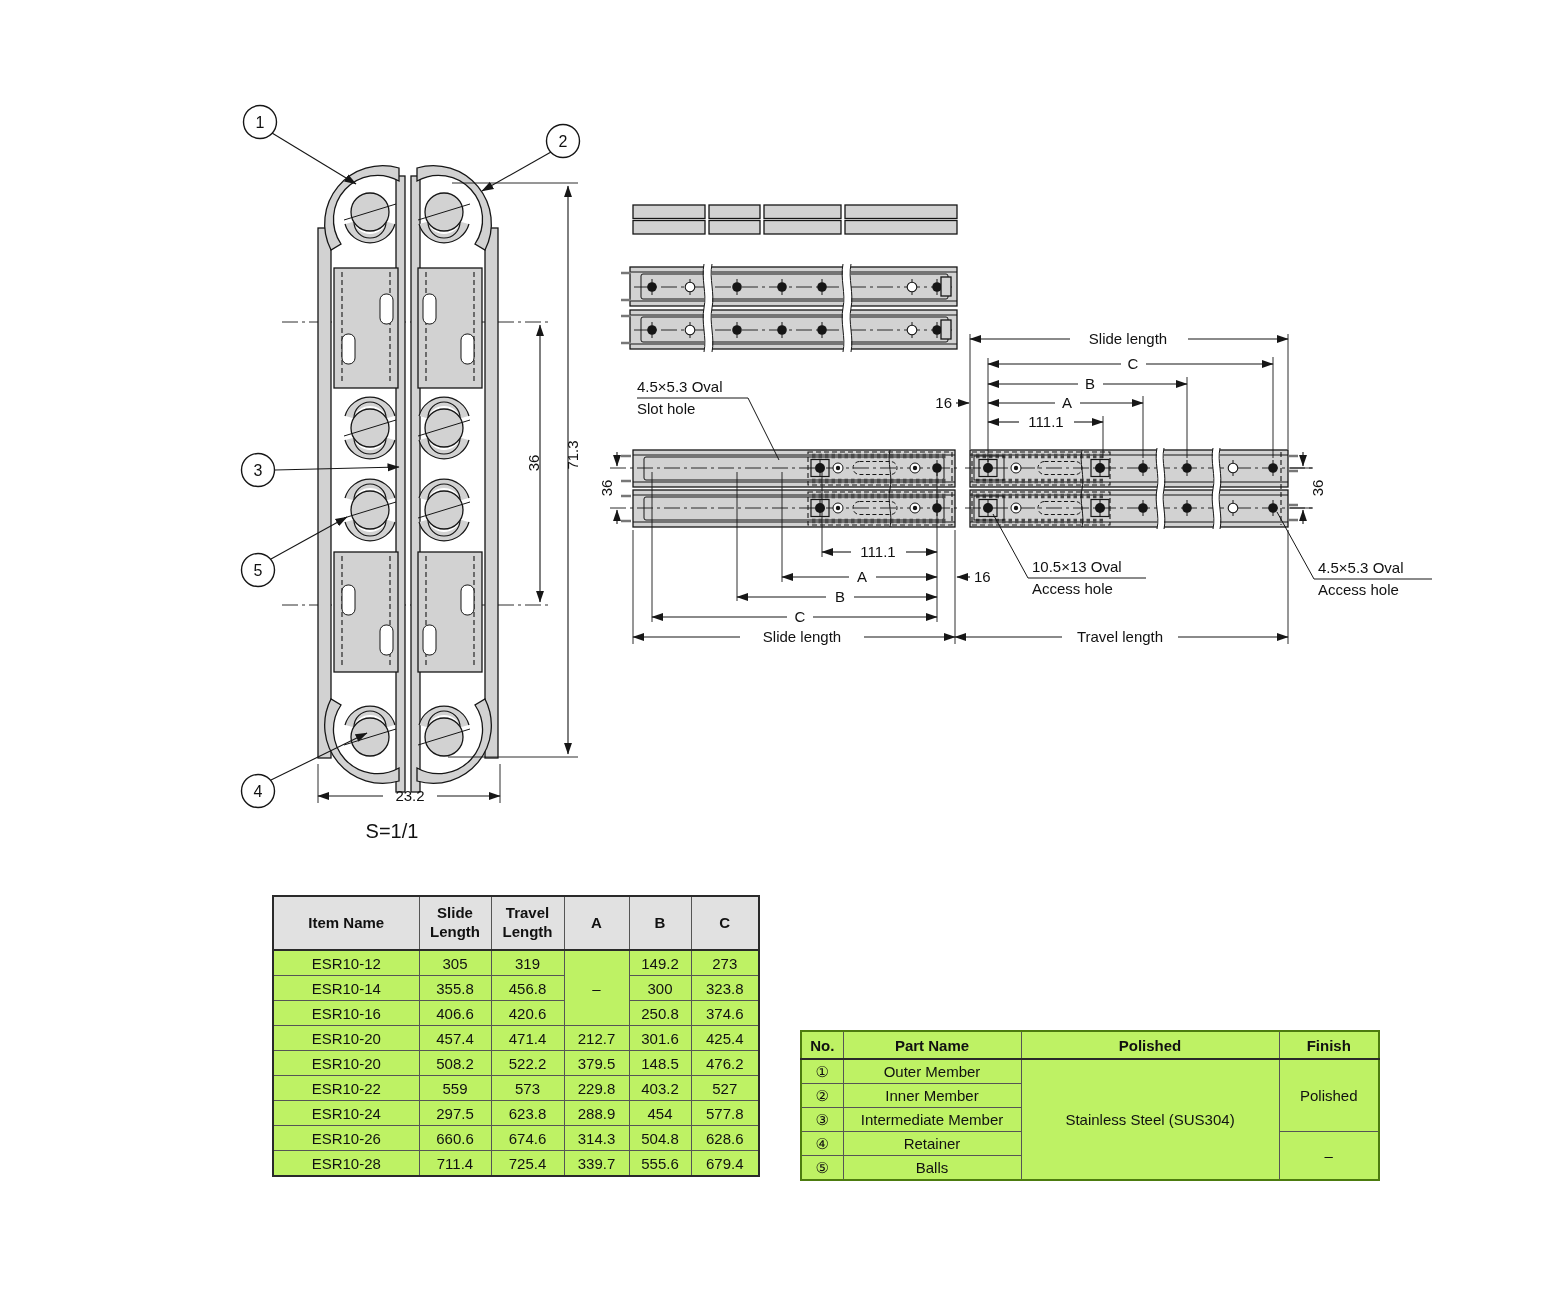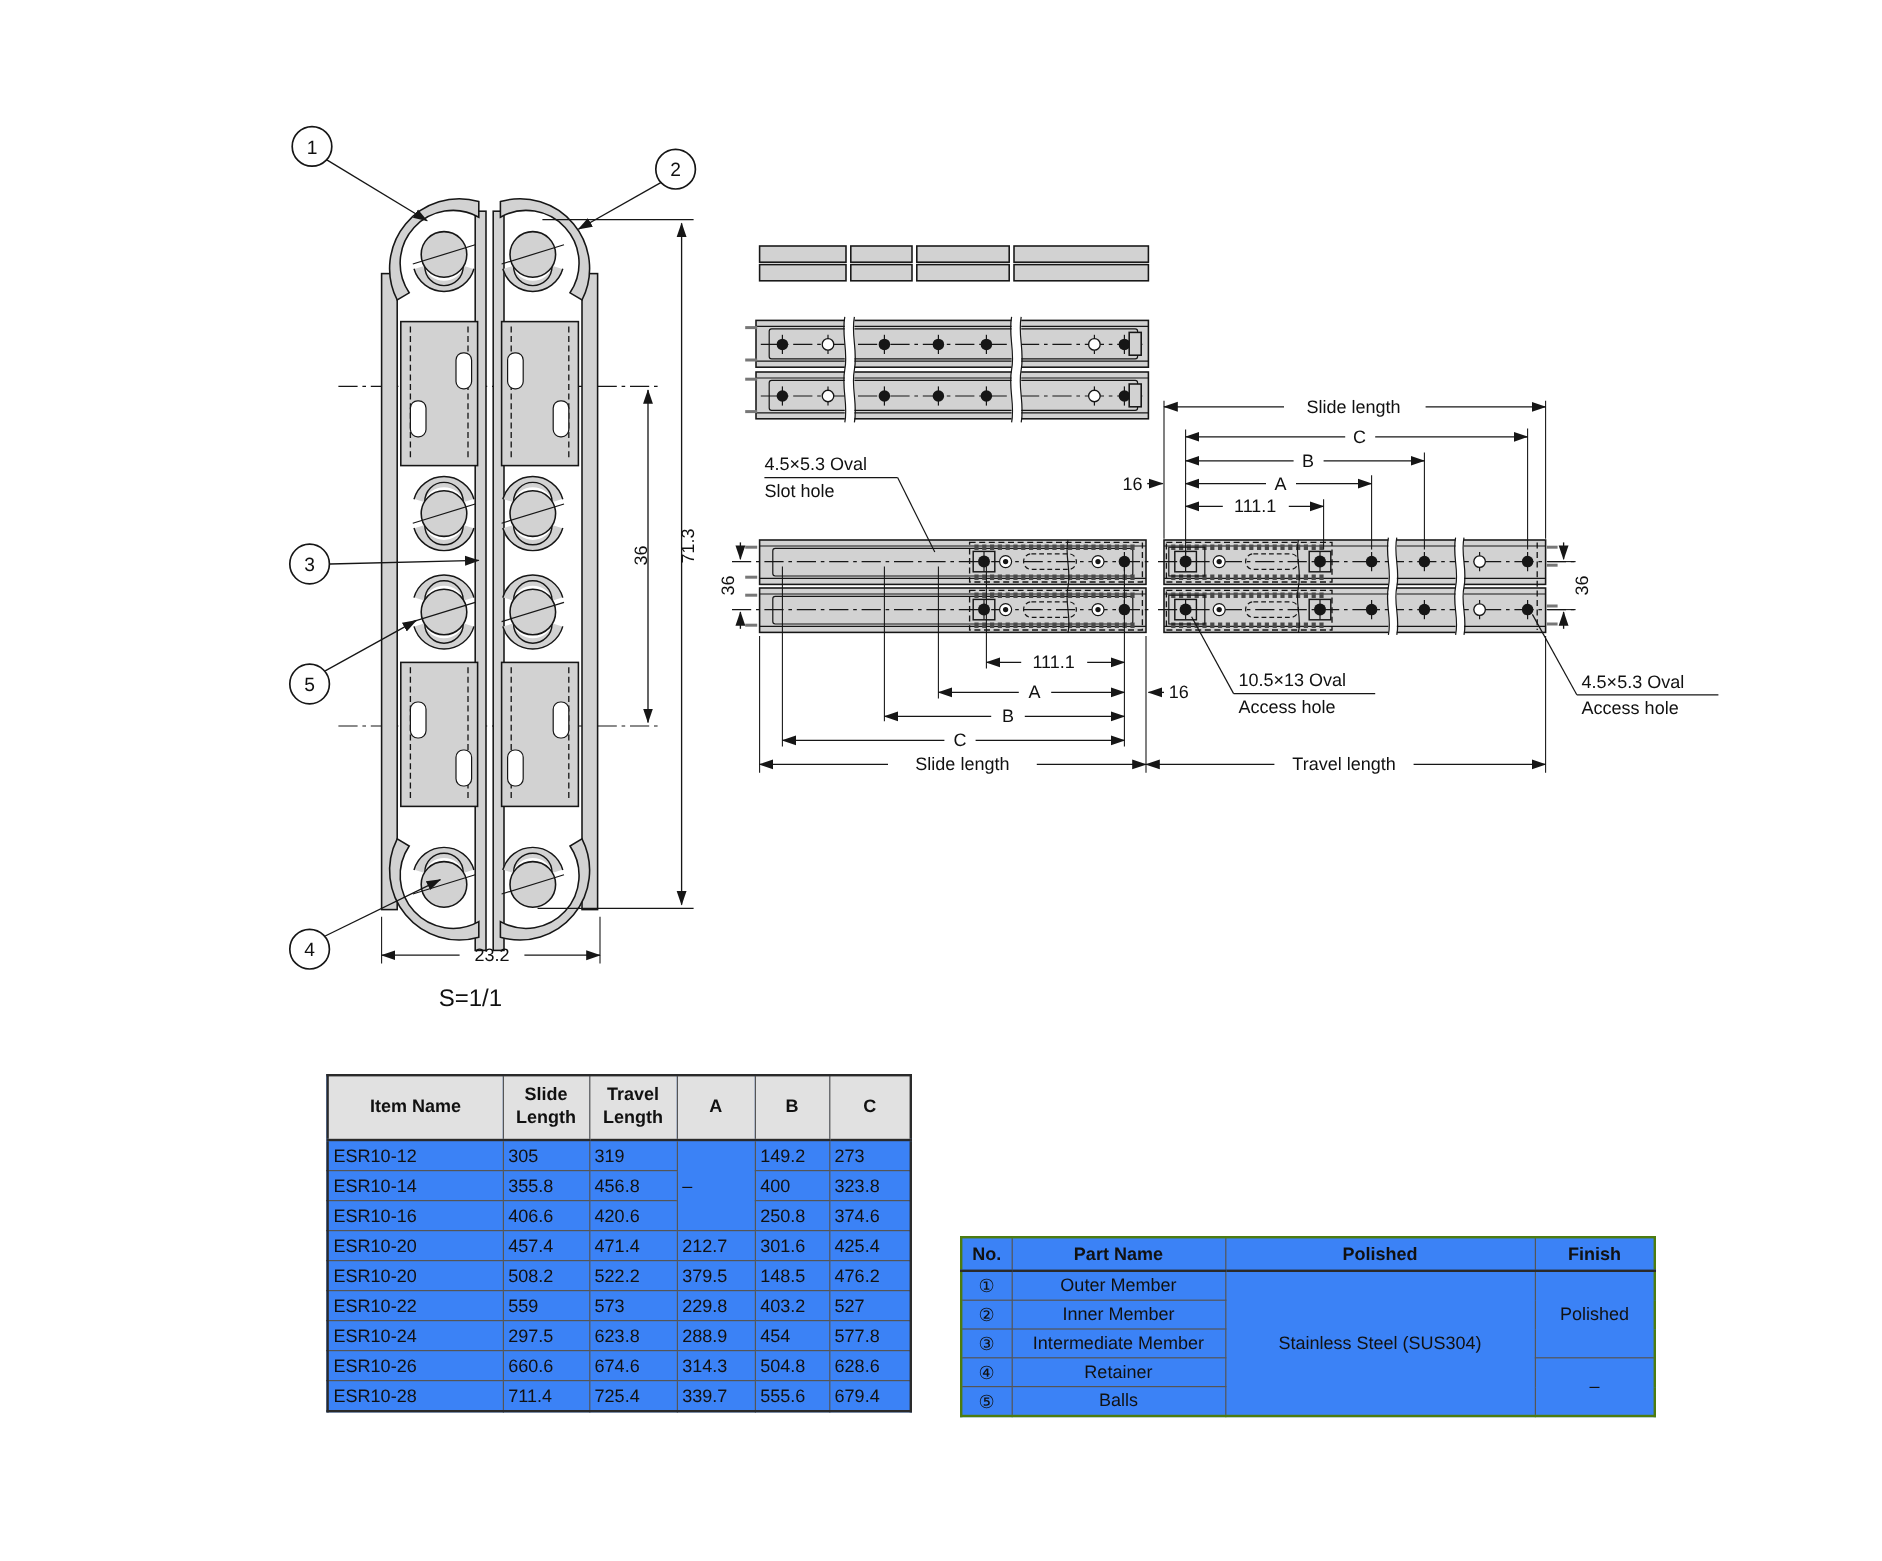--- a/index.html
+++ b/index.html
@@ -15,24 +15,24 @@
   .scallop{stroke:#4a4a4a;stroke-width:4.5;fill:none;stroke-dasharray:3.5 3;}
   .wavy{stroke:#161616;stroke-width:1;fill:none;}
   .gap{fill:#fff;stroke:none;}
   .d{font-size:15px;fill:#111;}
   .dc{font-size:15px;fill:#111;text-anchor:middle;}
   .callout-circle{fill:#fff;stroke:#161616;stroke-width:1.4;}
   .callout-num{font-size:16px;fill:#111;text-anchor:middle;}
   .scale-txt{font-size:20px;fill:#111;text-anchor:middle;}
   .tick{stroke:#777;stroke-width:2.5;}
 
-  table{border-collapse:collapse;position:absolute;table-layout:fixed;background:#3b82f6;padding-left:21px;}
+  table{border-collapse:collapse;position:absolute;table-layout:fixed;background:#bef264;padding-left:21px;}
   #dim-table{left:272px;top:895px;border:2px solid #2a2a2a;}
   #dim-table th{height:48px;background:#e1e1e1;font-weight:bold;font-size:15px;border:1px solid #555;border-bottom:2px solid #2a2a2a;padding:2px 4px;line-height:1.25;}
-  #dim-table td{height:24px;font-size:15px;border:1px solid #555;text-align:left;padding:0 4px;}
+  #dim-table td{height:24px;font-size:15px;border:1px solid #555;text-align:center;padding:0 4px;}
   #parts-table{left:800px;top:1030px;border:2px solid #4d7c0f;}
   #parts-table th{height:24px;font-weight:bold;font-size:15px;border:1px solid #555;border-bottom:2px solid #2a2a2a;padding:1px 4px;}
   #parts-table td{height:23px;font-size:15px;border:1px solid #555;text-align:center;padding:0 4px;}
 </style>
 </head>
 <body>
 
 <div id="page">
 
 <svg width="1568" height="880" viewBox="0 0 1568 880">
@@ -428,21 +428,21 @@
           <td>305</td>
           <td>319</td>
           <td rowspan="3">–</td>
           <td>149.2</td>
           <td>273</td>
         </tr>
         <tr>
           <td>ESR10-14</td>
           <td>355.8</td>
           <td>456.8</td>
-          <td>400</td>
+          <td>300</td>
           <td>323.8</td>
         </tr>
         <tr>
           <td>ESR10-16</td>
           <td>406.6</td>
           <td>420.6</td>
           <td>250.8</td>
           <td>374.6</td>
         </tr>
         <tr>

